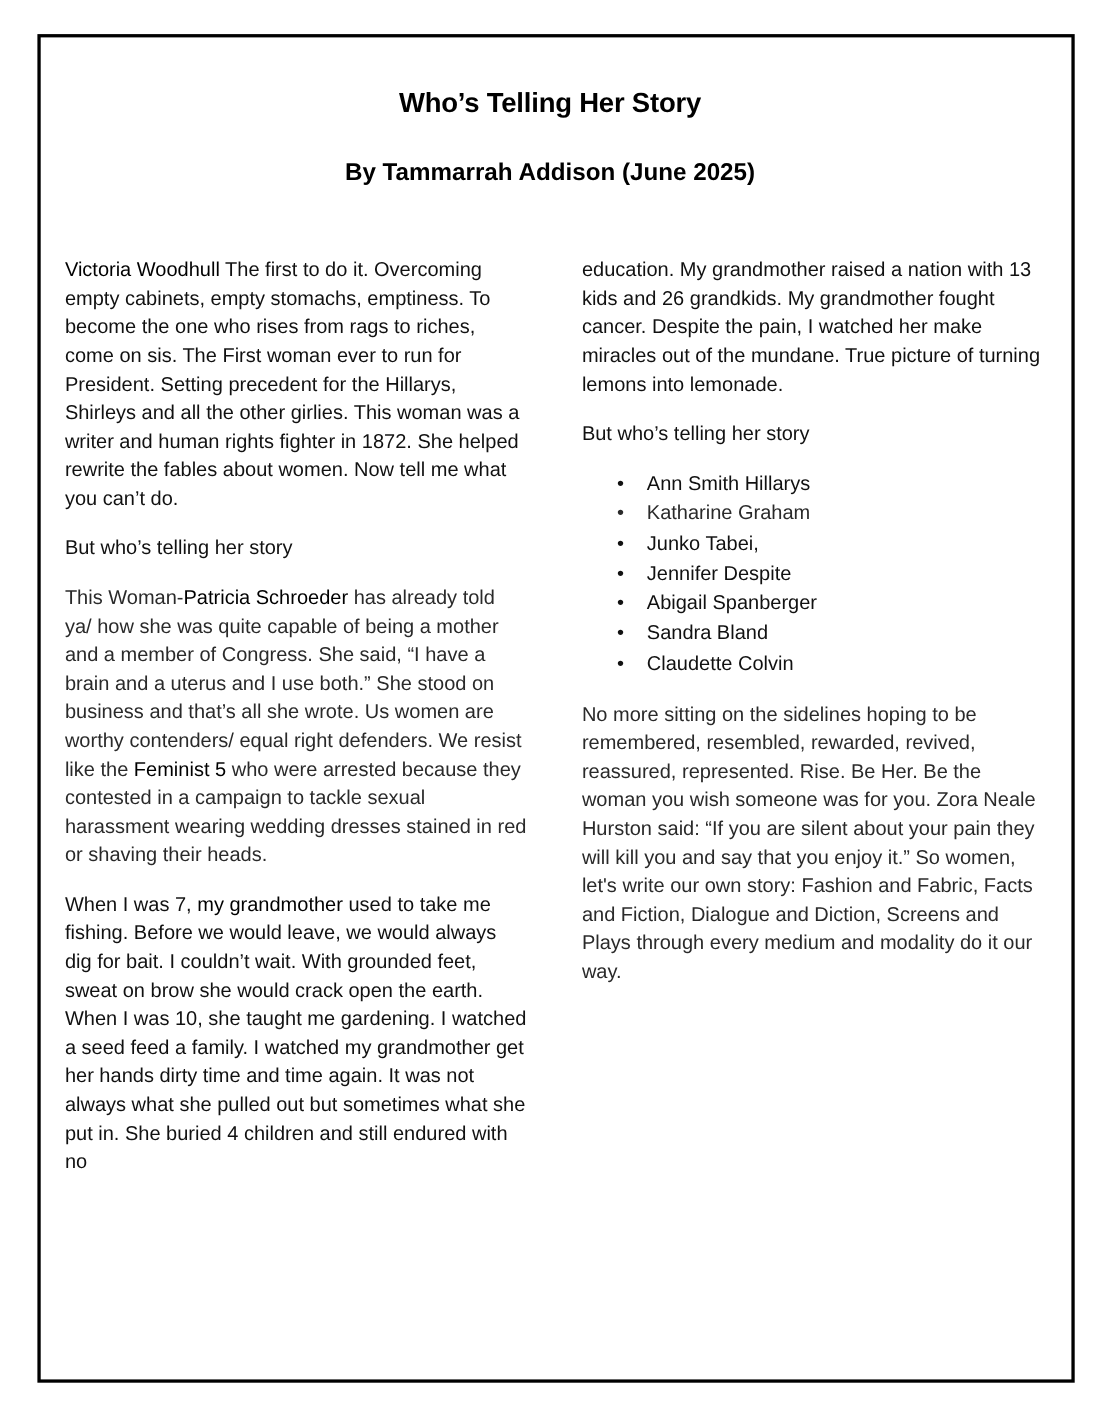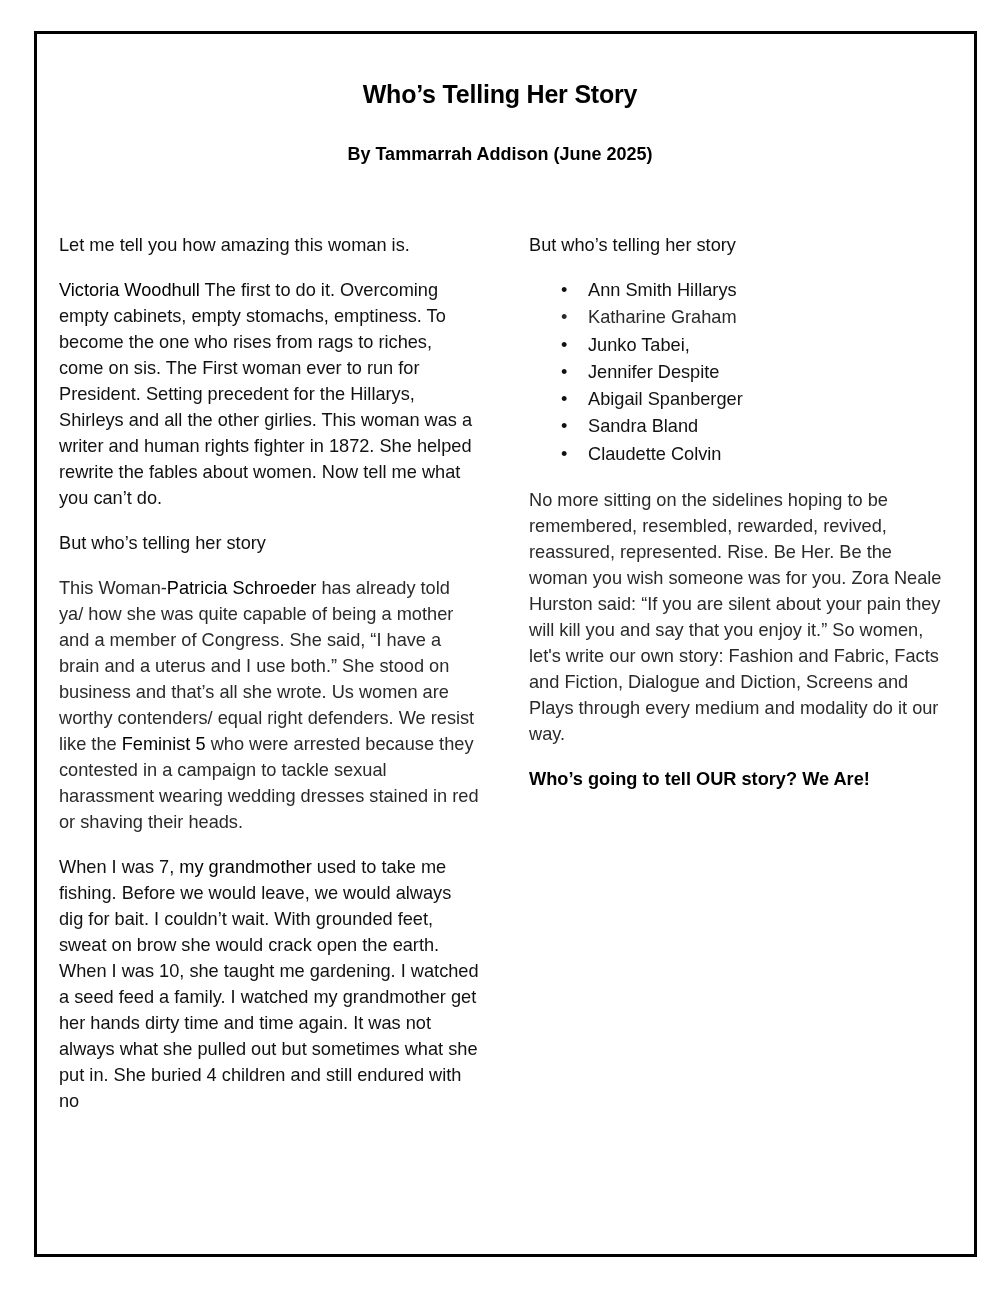--- a/index.html
+++ b/index.html
@@ -3,54 +3,53 @@
   <meta charset="utf-8">
   <style>
     html, body { margin: 0; padding: 0; background: #ffffff; }
     body { width: 1000px; height: 1294px; position: relative; overflow: hidden;
            font-family: "Liberation Sans", sans-serif; color: #111111; }
     .frame { position: absolute; left: 34px; top: 31px; width: 937px; height: 1220px;
              border: 3px solid #000000; box-sizing: content-box; }
     .title { position: absolute; left: 0; right: 0; top: 80px; text-align: center;
              font-size: 25px; font-weight: bold; margin: 0; color: #000; letter-spacing: -0.2px; }
     .byline { position: absolute; left: 0; right: 0; top: 144px; text-align: center;
-              font-size: 18px; font-weight: bold; margin: 0; color: #000; }
+              font-size: 22px; font-weight: bold; margin: 0; color: #000; }
     .col { position: absolute; top: 232px; font-size: 18.2px; line-height: 26px; }
     .col-left { left: 59px; width: 420px; }
     .col-right { left: 529px; width: 425px; }
     .col p { margin: 0 0 19px 0; }
     .col b { font-weight: normal; color: #000; }
     .light { color: #2a2a2a; }
     ul.names { list-style: none; margin: 0 0 19px 0; padding: 0; }
     ul.names li { position: relative; padding-left: 59px; line-height: 27.3px; }
     ul.names li .bullet { position: absolute; left: 32px; top: 0; }
     .closing { font-weight: bold; color: #000; }
   </style>
 </head>
 <body>
 
 <div class="frame"></div>
 
 <h1 class="title">Who’s Telling Her Story</h1>
 <p class="byline">By Tammarrah Addison (June 2025)</p>
 
 <div class="col col-left">
-  <p>Let me tell you how amazing this woman is.</p>
   <p><b>Victoria Woodhull</b><span> The first to do it. Overcoming empty cabinets, empty stomachs, emptiness. To become the one who rises from rags to riches, come on sis. The First woman ever to run for President. Setting precedent for the Hillarys, Shirleys and all the other girlies. This woman was a writer and human rights fighter in 1872. She helped rewrite the fables about women. Now tell me what you can’t do.</span></p>
   <p>But who’s telling her story</p>
   <p class="light"><span>This Woman-</span><b>Patricia Schroeder</b><span> has already told ya/ how she was quite capable of being a mother and a member of Congress. She said, “I have a brain and a uterus and I use both.” She stood on business and that’s all she wrote. Us women are worthy contenders/ equal right defenders. We resist like the </span><b>Feminist 5</b><span> who were arrested because they contested in a campaign to tackle sexual harassment wearing wedding dresses stained in red or shaving their heads.</span></p>
   <p><span>When I was 7, </span><b>my grandmother</b><span> used to take me fishing.  Before we would leave, we would always dig for bait. I couldn’t wait. With grounded feet, sweat on brow she would crack open the earth. When I was 10, she taught me gardening. I watched a seed feed a family. I watched my grandmother get her hands dirty time and time again. It was not always what she pulled out but sometimes what she put in. She buried 4 children and still endured with no</span></p>
 </div>
 
 <div class="col col-right">
+  <p>education. My grandmother raised a nation with 13 kids and 26 grandkids.  My grandmother fought cancer. Despite the pain, I watched her make miracles out of the mundane. True picture of turning lemons into lemonade.</p>
   <p>But who’s telling her story</p>
   <ul class="names">
     <li><span class="bullet">•</span><span>Ann Smith Hillarys</span></li>
     <li class="light"><span class="bullet">•</span><span>Katharine Graham</span></li>
     <li><span class="bullet">•</span><span>Junko Tabei,</span></li>
     <li><span class="bullet">•</span><span>Jennifer Despite</span></li>
     <li><span class="bullet">•</span><span>Abigail Spanberger</span></li>
     <li><span class="bullet">•</span><span>Sandra Bland</span></li>
     <li><span class="bullet">•</span><span>Claudette Colvin</span></li>
   </ul>
   <p class="light">No more sitting on the sidelines hoping to be remembered, resembled, rewarded, revived, reassured, represented. Rise. Be Her. Be the woman you wish someone was for you. Zora Neale Hurston said: “If you are silent about your pain they will kill you and say that you enjoy it.” So women, let's write our own story: Fashion and Fabric, Facts and Fiction, Dialogue and Diction, Screens and Plays through every medium and modality do it our way.</p>
-  <p class="closing">Who’s going to tell OUR story? We Are!</p>
 </div>
 
 </body></html>

